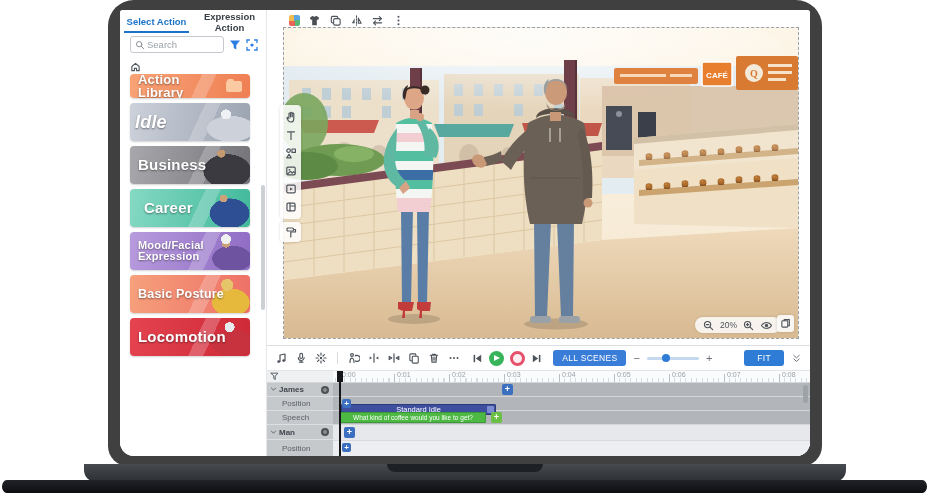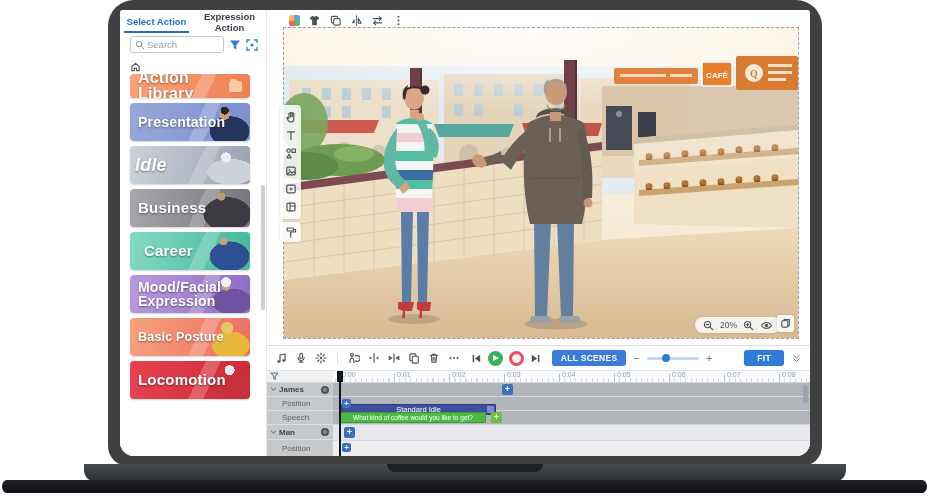--- a/index.html
+++ b/index.html
@@ -89,21 +89,21 @@
     display:flex;align-items:center;gap:6px;padding:0 8px;z-index:5;box-shadow:0 0 3px rgba(0,0,0,.12);}
   .zoom-pct{font-size:8.5px;color:#4e545b;}
   .corner-tool{position:absolute;left:510px;top:305px;width:17px;height:17px;background:rgba(252,252,252,.9);
     border-radius:3px;display:flex;align-items:center;justify-content:center;z-index:5;box-shadow:0 0 3px rgba(0,0,0,.15);}
   
   .tl{position:absolute;left:0;right:0;top:335px;bottom:0;background:#eef0f3;border-top:1px solid #dcdee2;}
   .tl-toolbar{height:24px;background:#fff;border-bottom:1px solid #e2e4e8;display:flex;align-items:center;padding:0 8px 0 8px;}
   .grp{display:flex;align-items:center;gap:8px;}
   .tdiv{width:1px;height:12px;background:#d8dade;margin:0 2px;}
   .sp{flex:1;}
-  .btn-blue{background:#3a7dd8;color:#fff;font-size:8.5px;font-weight:bold;border-radius:3px;
+  .btn-blue{background:#3a7dd8;color:#fff;font-size:8.5px;font-weight:normal;border-radius:3px;
     padding:3px 9px;letter-spacing:.3px;cursor:pointer;}
   .btn-fit{background:#2f7cd6;padding:3px 13px;margin-left:25px;}
   .t-play{width:15px;height:15px;border-radius:50%;background:#37b45a;display:flex;align-items:center;justify-content:center;cursor:pointer;}
   .t-play i{display:block;width:0;height:0;border-left:6px solid #fff;border-top:3.5px solid transparent;border-bottom:3.5px solid transparent;margin-left:2px;}
   .t-rec{width:15px;height:15px;border-radius:50%;background:#fdeef1;border:3.5px solid #e5506b;box-sizing:border-box;cursor:pointer;}
   .mini{font-size:11px;color:#6a7076;cursor:pointer;line-height:1;}
   .slider{width:52px;height:3px;background:#c4d8f0;border-radius:2px;position:relative;cursor:pointer;}
   .slider i{position:absolute;left:15px;top:-3px;width:8px;height:8px;border-radius:50%;background:#2f7cd6;display:block;}
   .tl-body{position:absolute;left:0;right:0;top:25px;bottom:0;display:flex;}
   .names{width:66px;flex:0 0 66px;background:#c6c9cc;}
@@ -181,42 +181,38 @@
         </div>
         <div class="home-row">
           <span class="ic">
             <svg class="sicon" width="11" height="11" viewBox="0 0 12 12">
                 <path d="M2 6 L6 2.5 L10 6 V10.5 H7.2 V8 H4.8 V10.5 H2 Z"></path>
               </svg>
           </span>
         </div>
         <div class="cats">
           <div class="cat small c0">
-            <span class="cat-label" style="font-size:16px">Action Library</span>
+            <span class="cat-label" style="font-size:13px">Action Library</span>
             <span class="folder"></span>
           </div>
-          <div class="cat c1">
-              <span class="fig"></span>
-              <span class="cat-label" style="font-size:14px">Presentation</span>
-            </div>
           <div class="cat c2">
               <span class="fig"></span>
               <span class="cat-label" style="font-size:18px;padding-left:5px">Idle</span>
             </div>
           <div class="cat c3">
               <span class="fig"></span>
               <span class="cat-label" style="font-size:15px">Business</span>
             </div>
           <div class="cat c4">
               <span class="fig"></span>
               <span class="cat-label" style="font-size:15px;padding-left:14px">Career</span>
             </div>
           <div class="cat c5">
               <span class="fig"></span>
-              <span class="cat-label" style="font-size:14px;width:62px">Mood/Facial Expression</span>
+              <span class="cat-label" style="font-size:11px;width:62px">Mood/Facial Expression</span>
             </div>
           <div class="cat c7">
               <span class="fig"></span>
               <span class="cat-label" style="font-size:12.5px">Basic Posture</span>
             </div>
           <div class="cat c8">
               <span class="fig"></span>
               <span class="cat-label" style="font-size:15px">Locomotion</span>
             </div>
         </div>

